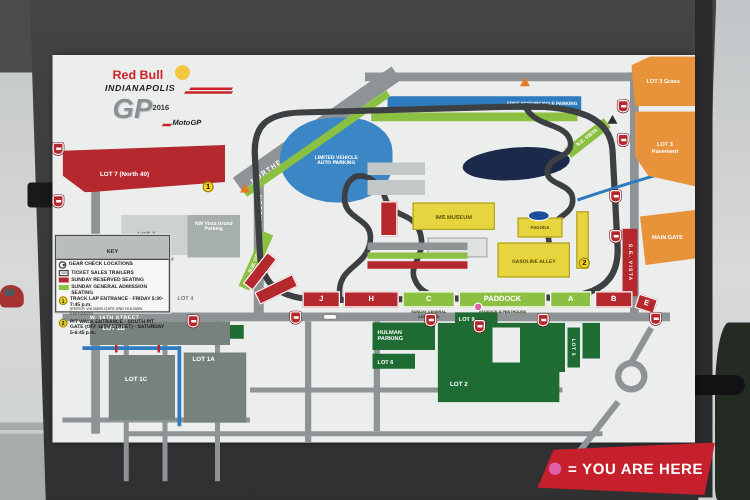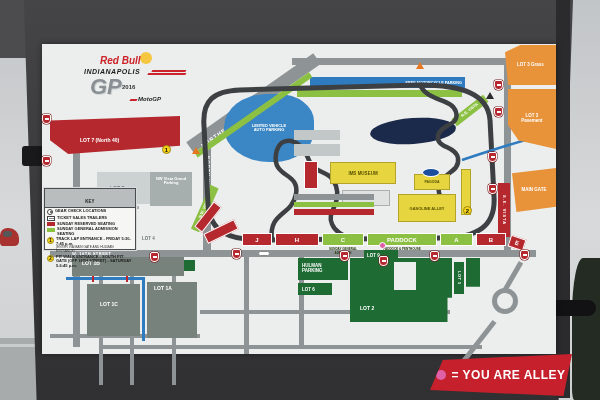--- a/index.html
+++ b/index.html
@@ -216,21 +216,21 @@
     <div class="abs gate" style="left:337px;top:212px;"></div>
     <div class="abs gate" style="left:388px;top:207px;"></div>
     <div class="abs gate" style="left:478px;top:206px;"></div>
     <div class="abs gate" style="left:452px;top:36px;"></div>
     <div class="abs gate" style="left:452px;top:63px;"></div>
     <div class="abs gate" style="left:446px;top:108px;"></div>
     <div class="abs gate" style="left:446px;top:140px;"></div>
 
     <div class="abs" style="left:40px;top:8px;width:112px;height:58px;">
       <div class="abs" style="left:58px;top:0;width:12px;height:12px;background:#f5c63f;border-radius:50%;"></div>
-      <div class="abs" style="left:18px;top:3px;font-size:10px;font-weight:bold;font-style:italic;color:#cc2229;">Red Bull</div>
+      <div class="abs" style="left:8px;top:3px;font-size:10px;font-weight:bold;color:#cc2229;">Red Bull</div>
       <div class="abs" style="left:2px;top:16px;font-size:7px;font-weight:bold;font-style:italic;color:#1a1a1a;letter-spacing:.5px;">INDIANAPOLIS</div>
       <div class="abs" style="left:70px;top:18px;width:34px;height:1.5px;background:#cc2229;transform:skewX(-30deg);"></div>
       <div class="abs" style="left:66px;top:21px;width:38px;height:1.5px;background:#cc2229;transform:skewX(-30deg);"></div>
       <div class="abs" style="left:8px;top:22px;font-size:22px;font-weight:bold;font-style:italic;color:#8a8f93;text-shadow:1px 1px 0 #cfd3d4;">GP</div>
       <div class="abs" style="left:40px;top:32px;font-size:6px;font-weight:bold;color:#333;">2016</div>
       <div class="abs" style="left:56px;top:44px;font-size:6px;font-weight:bold;font-style:italic;color:#222;">MotoGP</div>
       <div class="abs" style="left:48px;top:47px;width:7px;height:2px;background:#cc2229;transform:skewX(-35deg);"></div>
     </div>
 
     <div class="abs legend" style="left:2px;top:144px;width:92px;height:62px;">
@@ -266,16 +266,16 @@
         <span class="ycirc" style="width:7px;height:7px;font-size:4.5px;flex:0 0 auto;">
             <span>2</span>
           </span>
         <span class="legend-txt">PIT WALK ENTRANCE - SOUTH PIT GATE (OFF 16TH STREET) - SATURDAY 5-6:45 p.m.</span>
       </div>
     </div>
   </div>
 
   <div class="abs" style="left:430px;top:354px;width:142px;height:42px;background:#c6202c;clip-path:polygon(9% 14%,100% 0,94% 100%,0 86%);display:flex;align-items:center;justify-content:center;gap:5px;">
     <span style="width:10px;height:10px;background:#e060a8;border-radius:50%;display:inline-block;"></span>
-    <span style="color:#fff;font-weight:bold;font-size:12px;letter-spacing:.5px;">= YOU ARE ALLEY</span>
+    <span style="color:#fff;font-weight:bold;font-size:12px;letter-spacing:.5px;">= YOU ARE HERE</span>
   </div>
 
 </div>
 
 </body></html>

